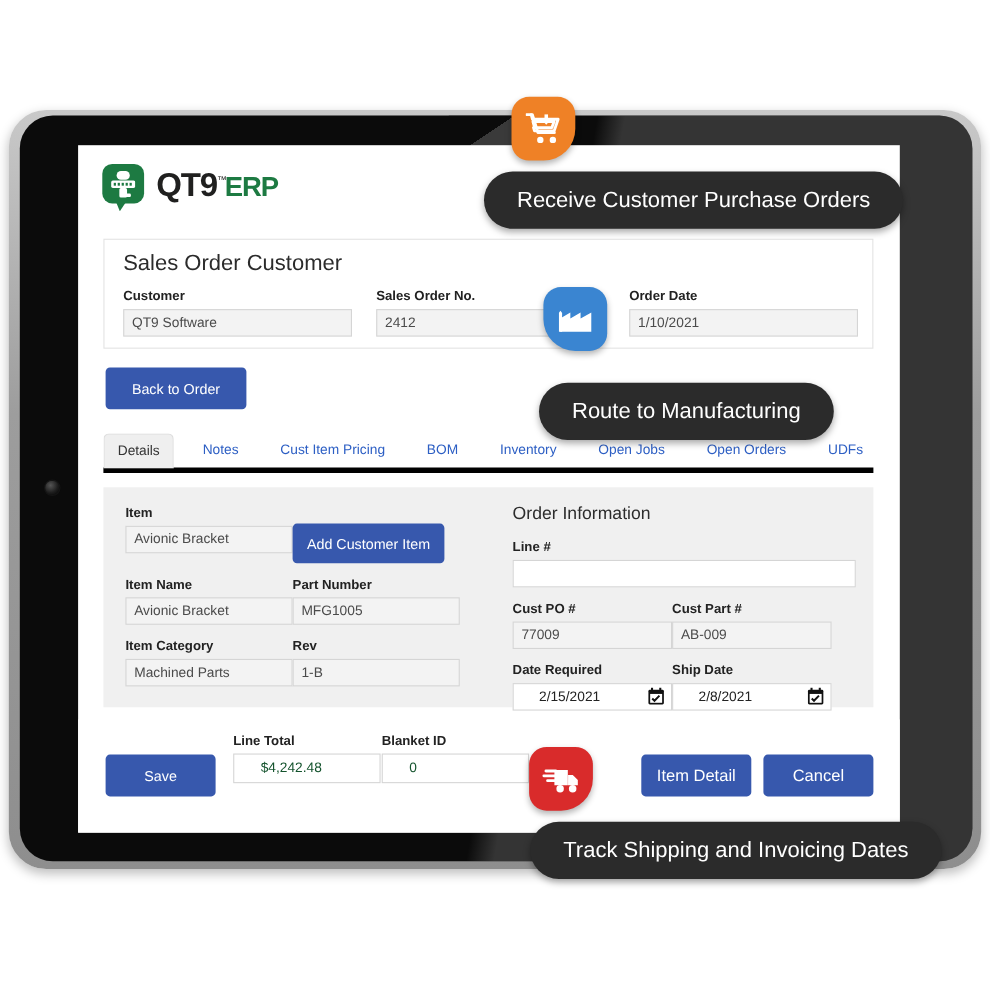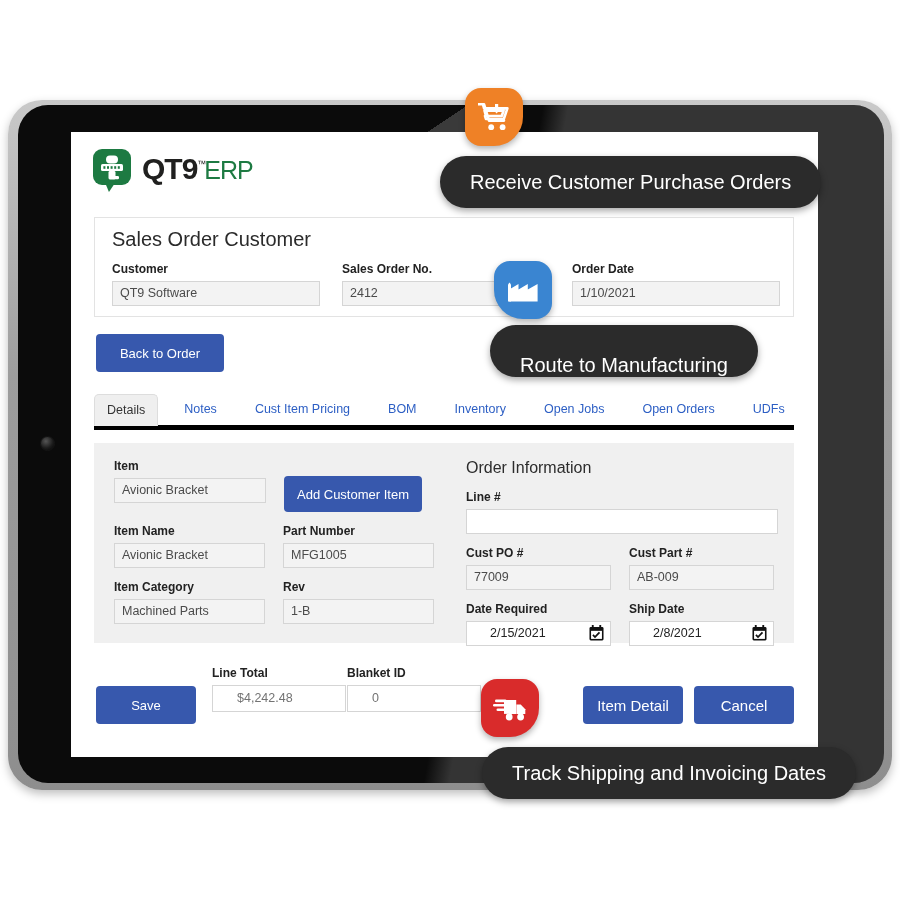--- a/index.html
+++ b/index.html
@@ -68,21 +68,21 @@
     position: absolute; left: 11px; top: 31px; width: 13px; height: 12px;
     background: #1d7a42;
     clip-path: polygon(0 0, 100% 0, 38% 100%);
   }
   .brand-mark .glyph {
     position: absolute; left: 8px; top: 6px; width: 22px; height: 27px;
   }
   .brand-text { display: flex; align-items: baseline; letter-spacing: -1px; }
   .brand-qt9 { font-size: 30px; font-weight: 700; color: #20201f; }
   .brand-tm { font-size: 9px; color: #20201f; position: relative; top: -12px; left: 0px; }
-  .brand-erp { font-size: 25px; font-weight: 400; color: #1d7a42; margin-left: -1px; }
+  .brand-erp { font-size: 25px; font-weight: 700; color: #1d7a42; margin-left: -1px; }
 
   
   .so-card {
     position: absolute; left: 23px; top: 85px;
     width: 700px; height: 100px;
     background: #fff; border: 1px solid #e3e3e3;
   }
   .so-title { position: absolute; left: 17px; top: 10px; font-size: 20px; color: #2b2b2b; }
   .so-fields { position: absolute; left: 17px; top: 44px; width: 668px; display: flex; gap: 22px; }
   .so-field { width: 212px; }
@@ -116,40 +116,40 @@
   }
 
   
   .info-panel {
     position: absolute; left: 23px; top: 311px; width: 700px; height: 200px;
     background: #f0f0f0;
   }
   .col-left { position: absolute; left: 20px; top: 16px; width: 320px; }
   .col-right { position: absolute; left: 372px; top: 16px; width: 312px; }
   .sec-title { font-size: 16px; color: #2c2c2c; margin-bottom: 13px; }
-  .row { display: flex; gap: 18px; margin-bottom: 12px; }
+  .row { display: flex; margin-bottom: 12px; }
   .cell-wide { width: 100%; }
   .cell { width: 152px; }
   .cell-sm { width: 145px; }
   .btn-add {
     width: 138px; height: 36px; font-size: 13px; margin-top: 17px;
   }
   .date-wrap { position: relative; }
   .date-wrap .cal {
     position: absolute; right: 7px; top: 4px; width: 15px; height: 16px; pointer-events: none;
   }
   .finput.date { background:#fff; color:#222; padding-right: 26px; padding-left: 23px; }
 
   
   .footer { position: absolute; left: 0; top: 522px; width: 747px; height: 103px; background: #fff; }
   .btn-save { position: absolute; left: 25px; top: 32px; width: 100px; height: 38px; font-size: 13px; }
   .foot-field { position: absolute; top: 12px; }
   .foot-field.lt { left: 141px; width: 134px; }
   .foot-field.bid { left: 276px; width: 134px; }
-  .foot-field .finput { background:#fff; height: 27px; line-height: 25px; color:#737373;padding-left:24px; }
+  .foot-field .finput { background:#fff; height: 27px; line-height: 25px; color:#14532d;padding-left:24px; }
   .btn-itemdetail { position: absolute; left: 512px; top: 32px; width: 100px; height: 38px; }
   .btn-cancel { position: absolute; left: 623px; top: 32px; width: 100px; height: 38px; }
 
   
   .callout {
     position: absolute;
     background: #2b2b2b; color: #fff;
     border-radius: 26px; height: 52px;
     display: flex; align-items: center;
     padding: 0 30px;
@@ -163,21 +163,21 @@
     border-radius: 16px 16px 16px 16px;
     display: flex; align-items: center; justify-content: center;
     box-shadow: 0 3px 6px rgba(0,0,0,.3);
   }
   .badge.orange { background: #ef8126; border-bottom-right-radius: 29px; }
   .badge.blue   { background: #3a85d1; border-bottom-left-radius: 29px; }
   .badge.red    { background: #d92b2b; border-bottom-right-radius: 29px; }
 
   .c1 { left: 440px; top: 156px; }
   .b1 { left: 465px; top: 88px; }
-  .c2 { left: 490px; top: 325px; align-items: flex-end; }
+  .c2 { left: 490px; top: 348px; }
   .b2 { left: 494px; top: 261px; }
   .c3 { left: 482px; top: 747px; }
   .b3 { left: 481px; top: 679px; }
 
   svg { display: block; }
 </style>
 </head>
 <body>
 
 <div id="stage">

